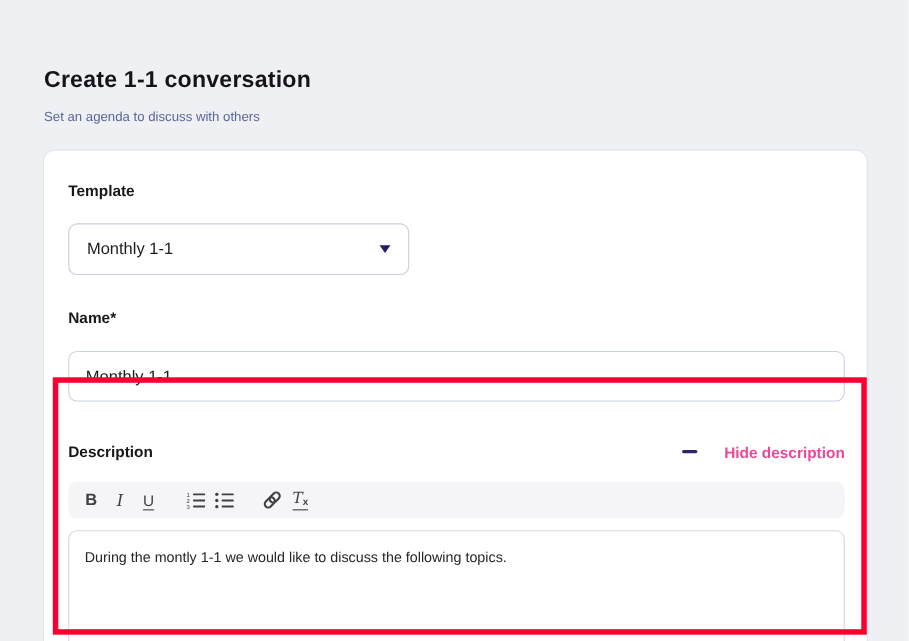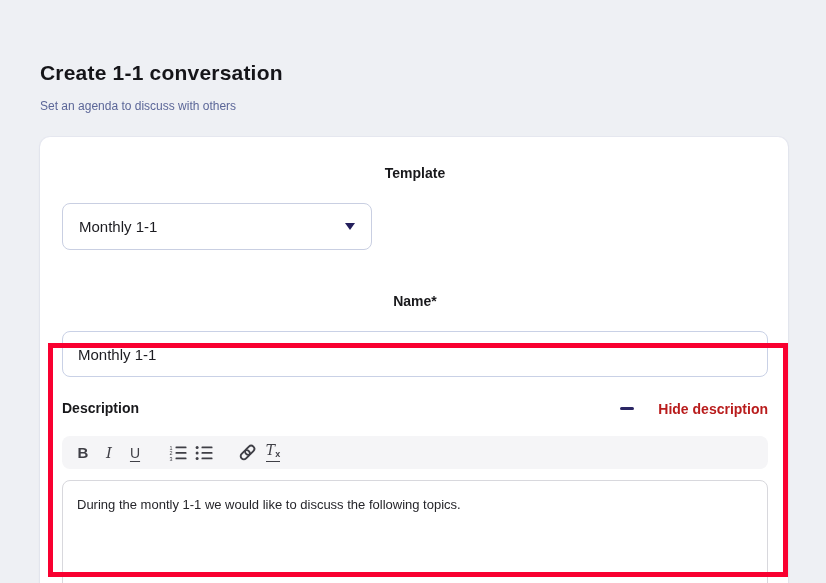--- a/index.html
+++ b/index.html
@@ -34,21 +34,20 @@
     border-radius:10px;
     box-shadow:0 1px 3px rgba(40,45,80,.06), 0 0 0 1px rgba(225,228,238,.55);
     padding:28px 20px 0 22px;
   }
   .field-label {
     display:block;
     font-size:14px;
     font-weight:700;
     color:#18181b;
     line-height:17px;
-    text-align:center;
   }
   .select {
     margin-top:21px;
     width:310px;
     height:47px;
     border:1px solid #c9cfe2;
     border-radius:8px;
     background:#fff;
     display:flex;
     align-items:center;
@@ -57,52 +56,52 @@
     font-size:15px;
     color:#1c1c21;
     cursor:pointer;
   }
   .caret {
     width:0; height:0;
     border-left:5.5px solid transparent;
     border-right:5.5px solid transparent;
     border-top:7px solid #241f5c;
   }
-  .name-label { margin-top:43px; }
+  .name-label { margin-top:31px; }
   .text-input {
     margin-top:21px;
     width:706px;
     height:46px;
     border:1px solid #c9d1e6;
     border-radius:8px;
     background:#fff;
     padding:0 15px;
     font-size:15px;
     color:#1c1c21;
     font-family:inherit;
     outline:none;
     display:block;
   }
   .desc-row {
-    margin-top:23px;
+    margin-top:37px;
     width:706px;
     display:flex;
     align-items:center;
     justify-content:space-between;
   }
   .hide-link {
     display:flex;
     align-items:center;
     gap:24px;
     background:none;
     border:none;
     font-family:inherit;
     font-size:14px;
     font-weight:700;
-    color:#b91c1c;
+    color:#ec4899;
     cursor:pointer;
   }
   .minus-icon {
     display:inline-block;
     width:14px;
     height:2.6px;
     background:#2b2664;
     border-radius:2px;
   }
   .toolbar {

